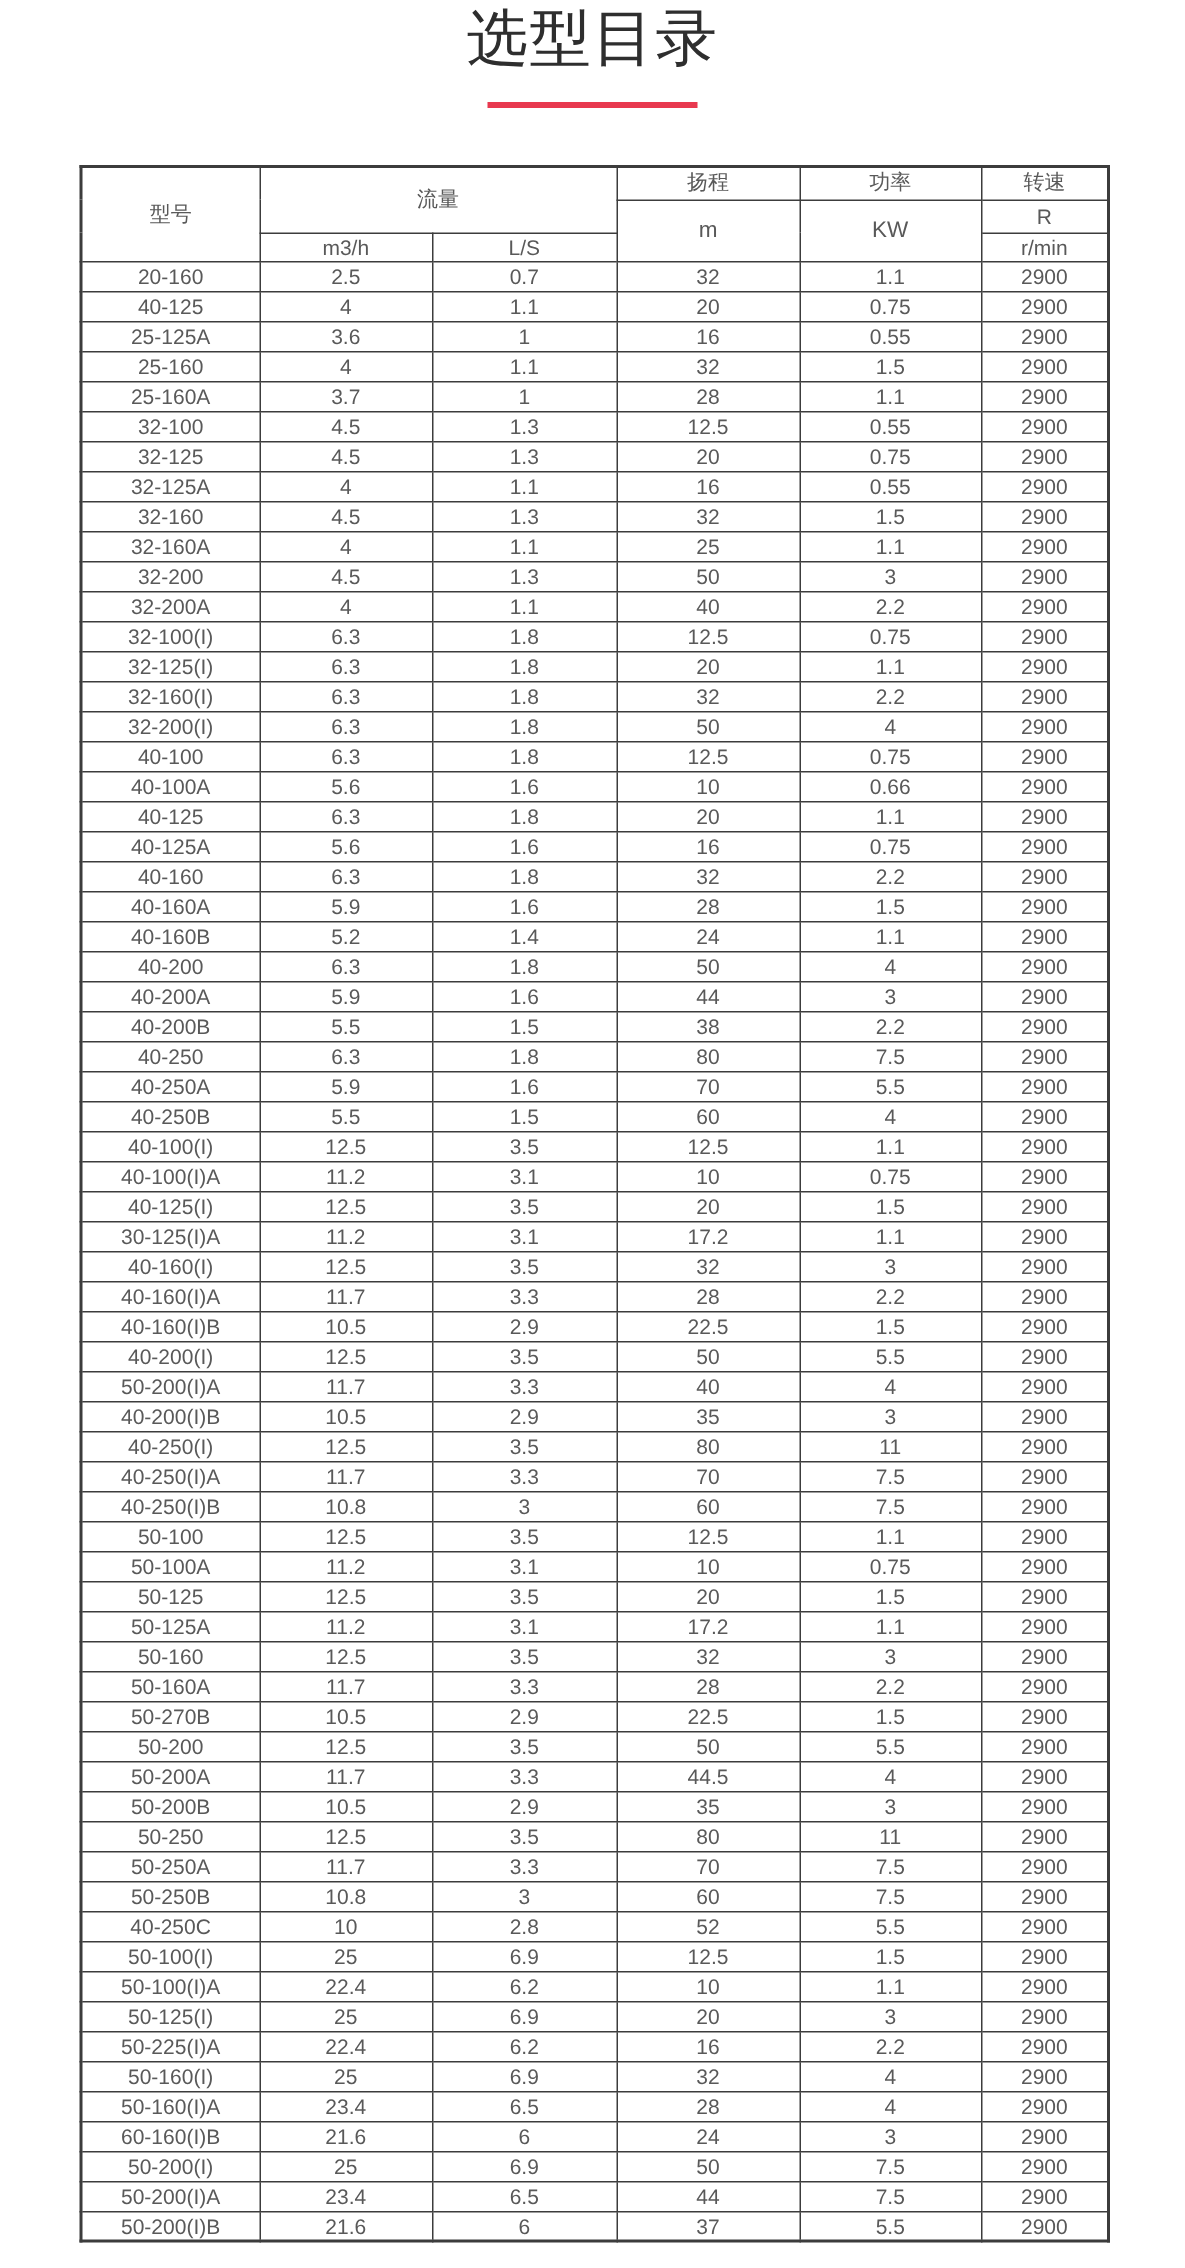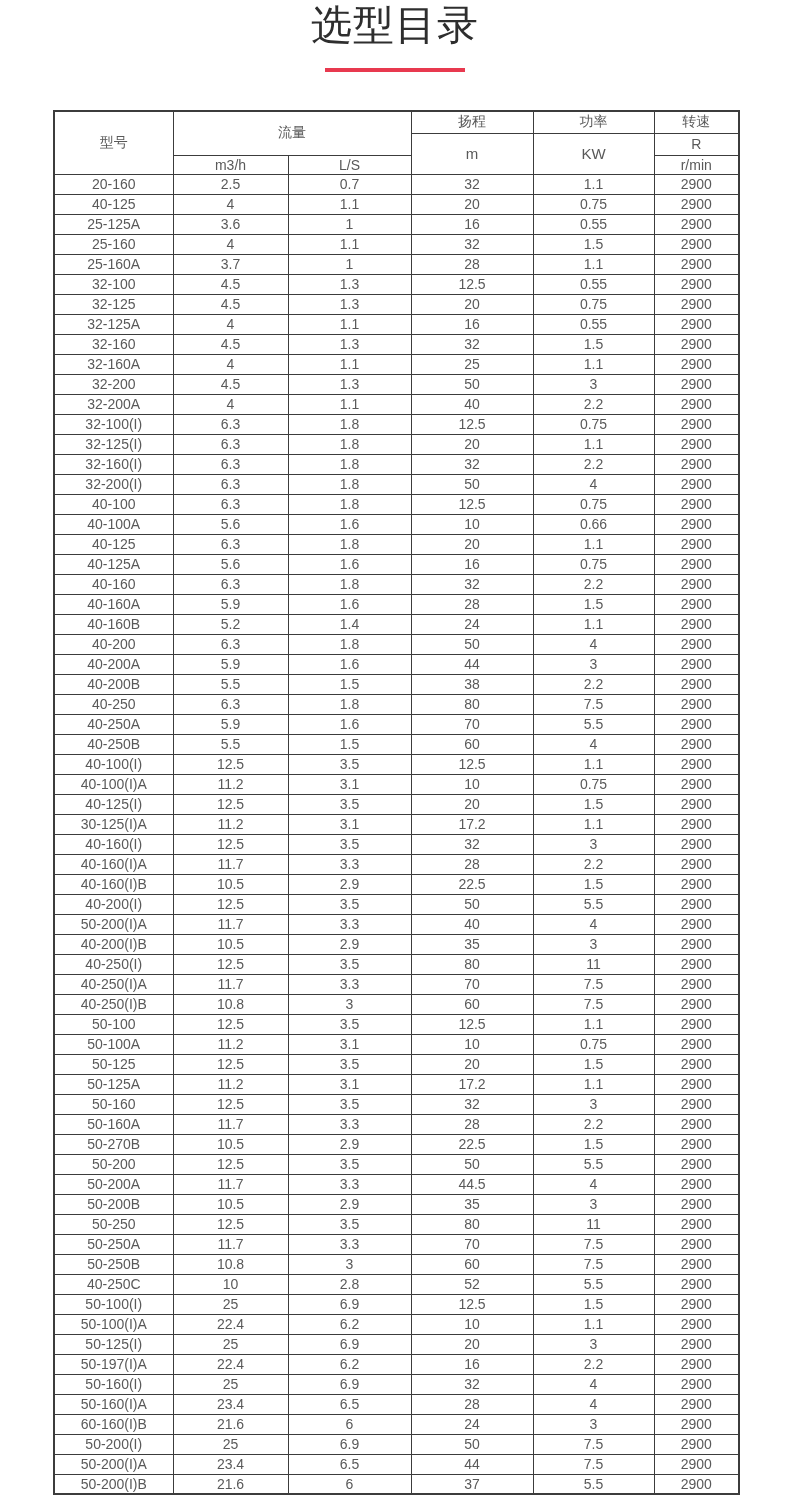--- a/index.html
+++ b/index.html
@@ -550,21 +550,21 @@
       </tr>
       <tr>
         <td>50-125(I)</td>
         <td>25</td>
         <td>6.9</td>
         <td>20</td>
         <td>3</td>
         <td>2900</td>
       </tr>
       <tr>
-        <td>50-197(I)A</td>
+        <td>50-225(I)A</td>
         <td>22.4</td>
         <td>6.2</td>
         <td>16</td>
         <td>2.2</td>
         <td>2900</td>
       </tr>
       <tr>
         <td>50-160(I)</td>
         <td>25</td>
         <td>6.9</td>

